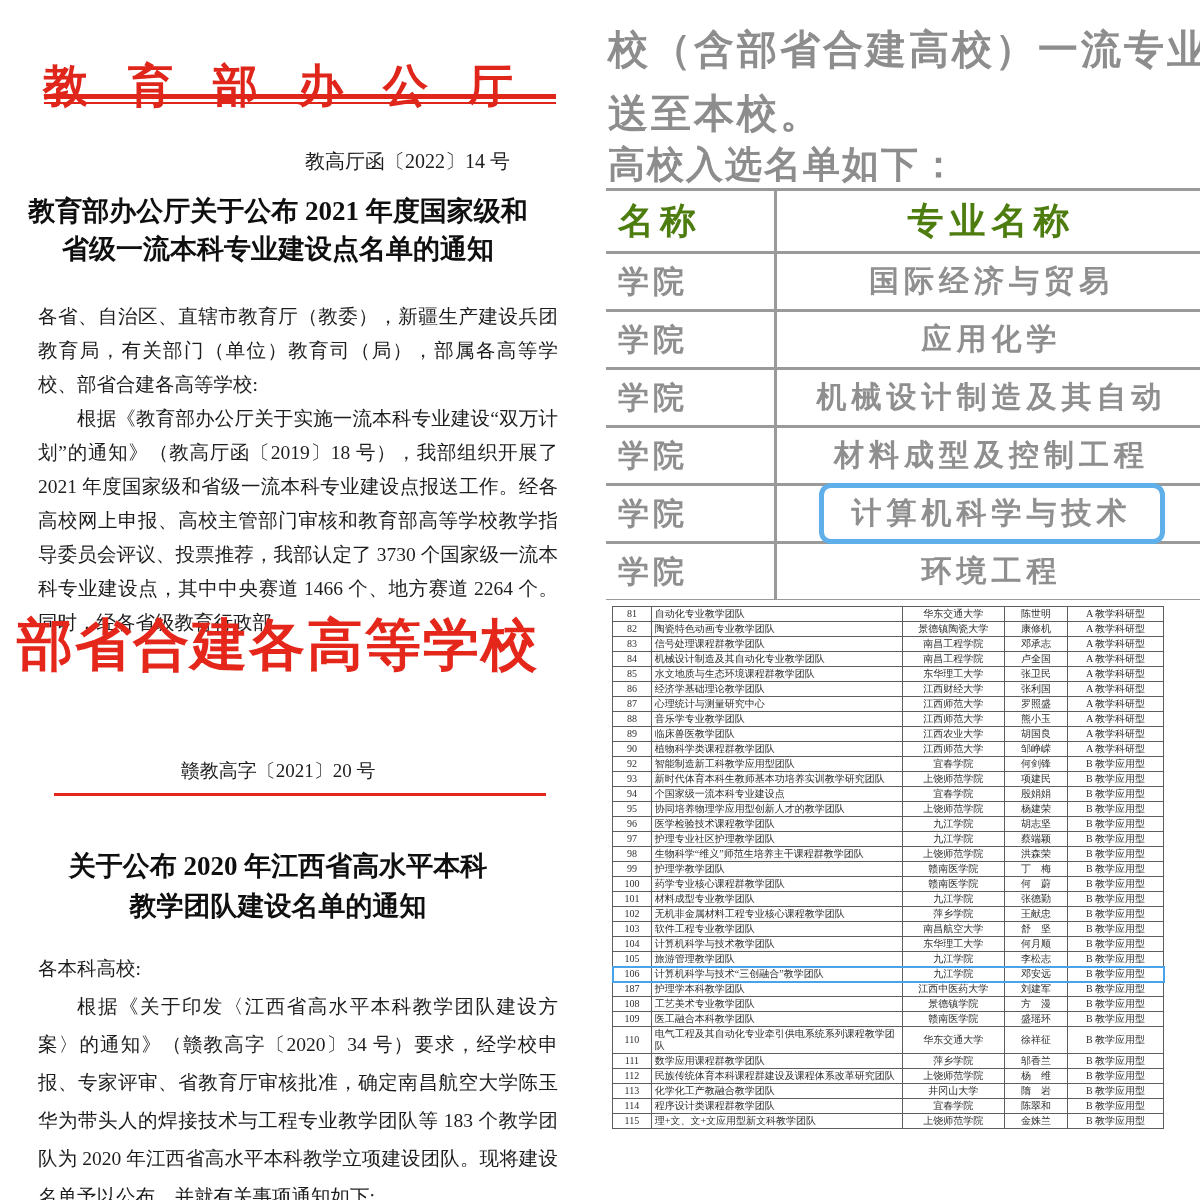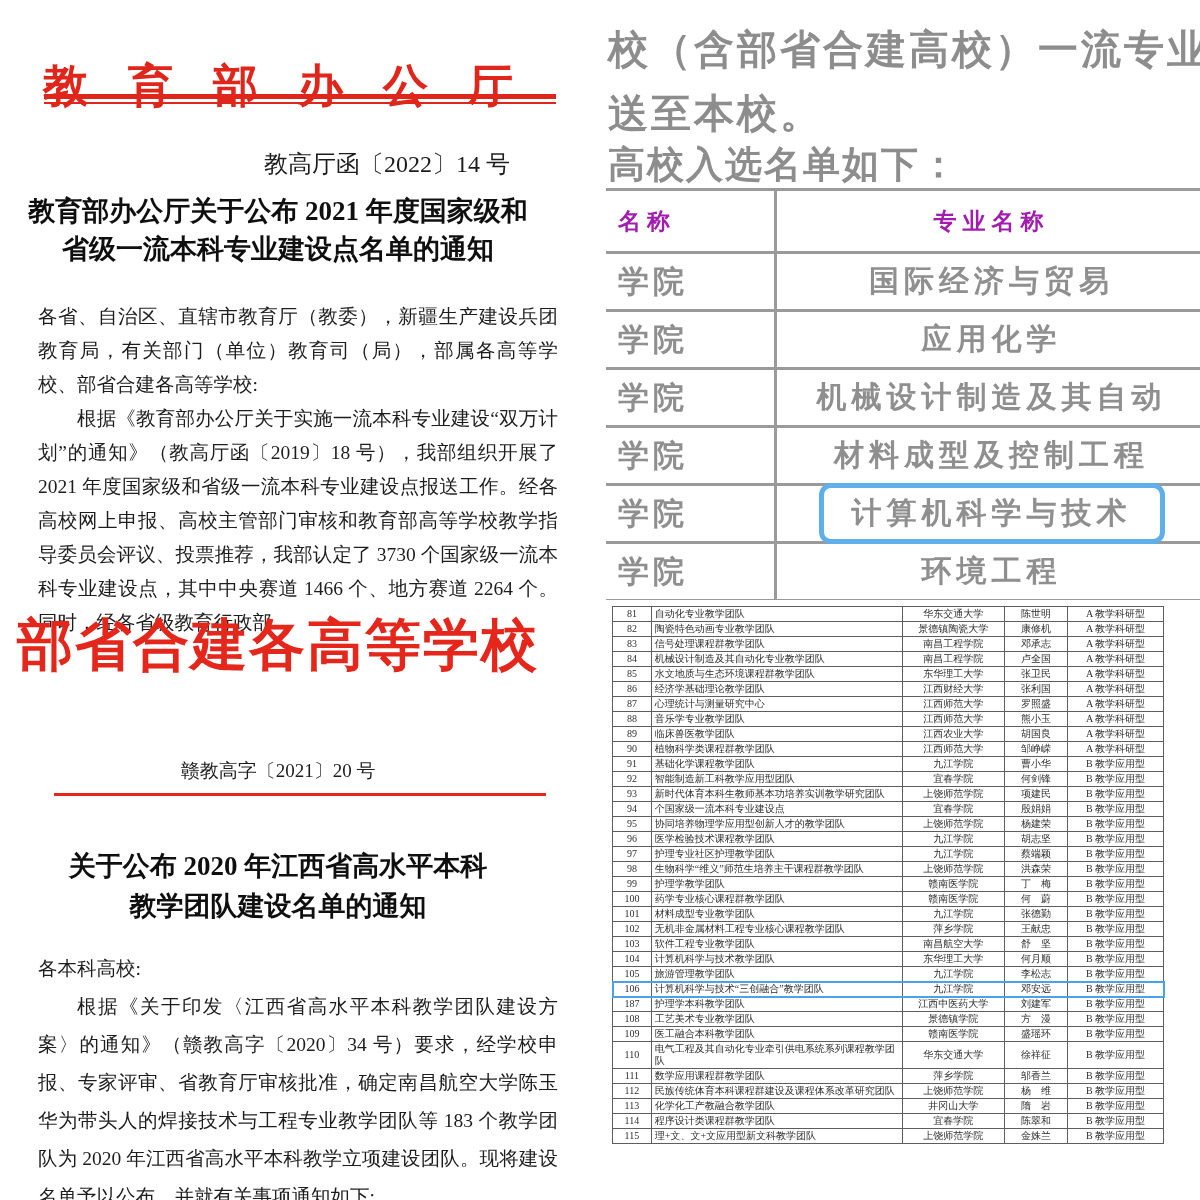--- a/index.html
+++ b/index.html
@@ -14,21 +14,21 @@
     top:24px;left:0;width:556px;text-align:center;
     font-size:45px;font-weight:700;color:#e0251b;
     letter-spacing:40px;padding-left:40px;box-sizing:border-box;white-space:nowrap;margin-top:32px;
   }
   .moe-rule{
     top:94px;left:44px;width:512px;height:3px;
     border-top:5px solid #e0251b;border-bottom:2px solid #e0251b;
   }
   .moe-docnum{
     top:148px;left:0;width:556px;text-align:right;
-    padding-right:46px;box-sizing:border-box;font-size:24px;color:#1c1c1c;
+    padding-right:46px;box-sizing:border-box;font-size:20px;color:#1c1c1c;
   }
   .moe-title{
     top:192px;left:0;width:556px;text-align:center;
     font-size:27px;font-weight:700;line-height:38px;color:#0f0f0f;
   }
   .moe-body{
     top:300px;left:38px;width:520px;font-size:19.5px;line-height:34px;
     text-align:justify;color:#1d1d1d;
   }
   .moe-body p{margin:0;}
@@ -69,21 +69,21 @@
     font-weight:700;color:#8f8f8f;font-size:31px;letter-spacing:4px;
   }
   .mcell-major{
     flex:1;border-left:3px solid #9a9a9a;
     display:flex;align-items:center;justify-content:center;
     font-weight:700;color:#8f8f8f;font-size:30px;letter-spacing:5px;
     white-space:nowrap;overflow:visible;
   }
   .mrow.header{height:60px;}
   .mrow.header .mcell-name,.mrow.header .mcell-major{
-    font-size:23px;color:#a21caf;letter-spacing:6px;}
+    font-size:36px;color:#4d7c0f;letter-spacing:6px;}
   .mrow.body{height:55px;}
   .m-hl-wrap{display:inline-block;}
   .m-hl-wrap.hl{
     border:5px solid #5fb0ea;border-radius:12px;padding:5px 28px;margin:-5px 0;
   }
 
   
   .teams{top:606px;left:612px;width:560px;}
   .teams table{
     border-collapse:collapse;table-layout:fixed;width:552px;
@@ -272,27 +272,20 @@
           </tr>
 
           <tr>
             <td class="c">90</td>
             <td class="l">植物科学类课程群教学团队</td>
             <td class="c">江西师范大学</td>
             <td class="c">邹峥嵘</td>
             <td class="c">A 教学科研型</td>
           </tr>
 
-          <tr>
-            <td class="c">91</td>
-            <td class="l">基础化学课程教学团队</td>
-            <td class="c">九江学院</td>
-            <td class="c">曹小华</td>
-            <td class="c">B 教学应用型</td>
-          </tr>
 
           <tr>
             <td class="c">92</td>
             <td class="l">智能制造新工科教学应用型团队</td>
             <td class="c">宜春学院</td>
             <td class="c">何剑锋</td>
             <td class="c">B 教学应用型</td>
           </tr>
 
           <tr>

